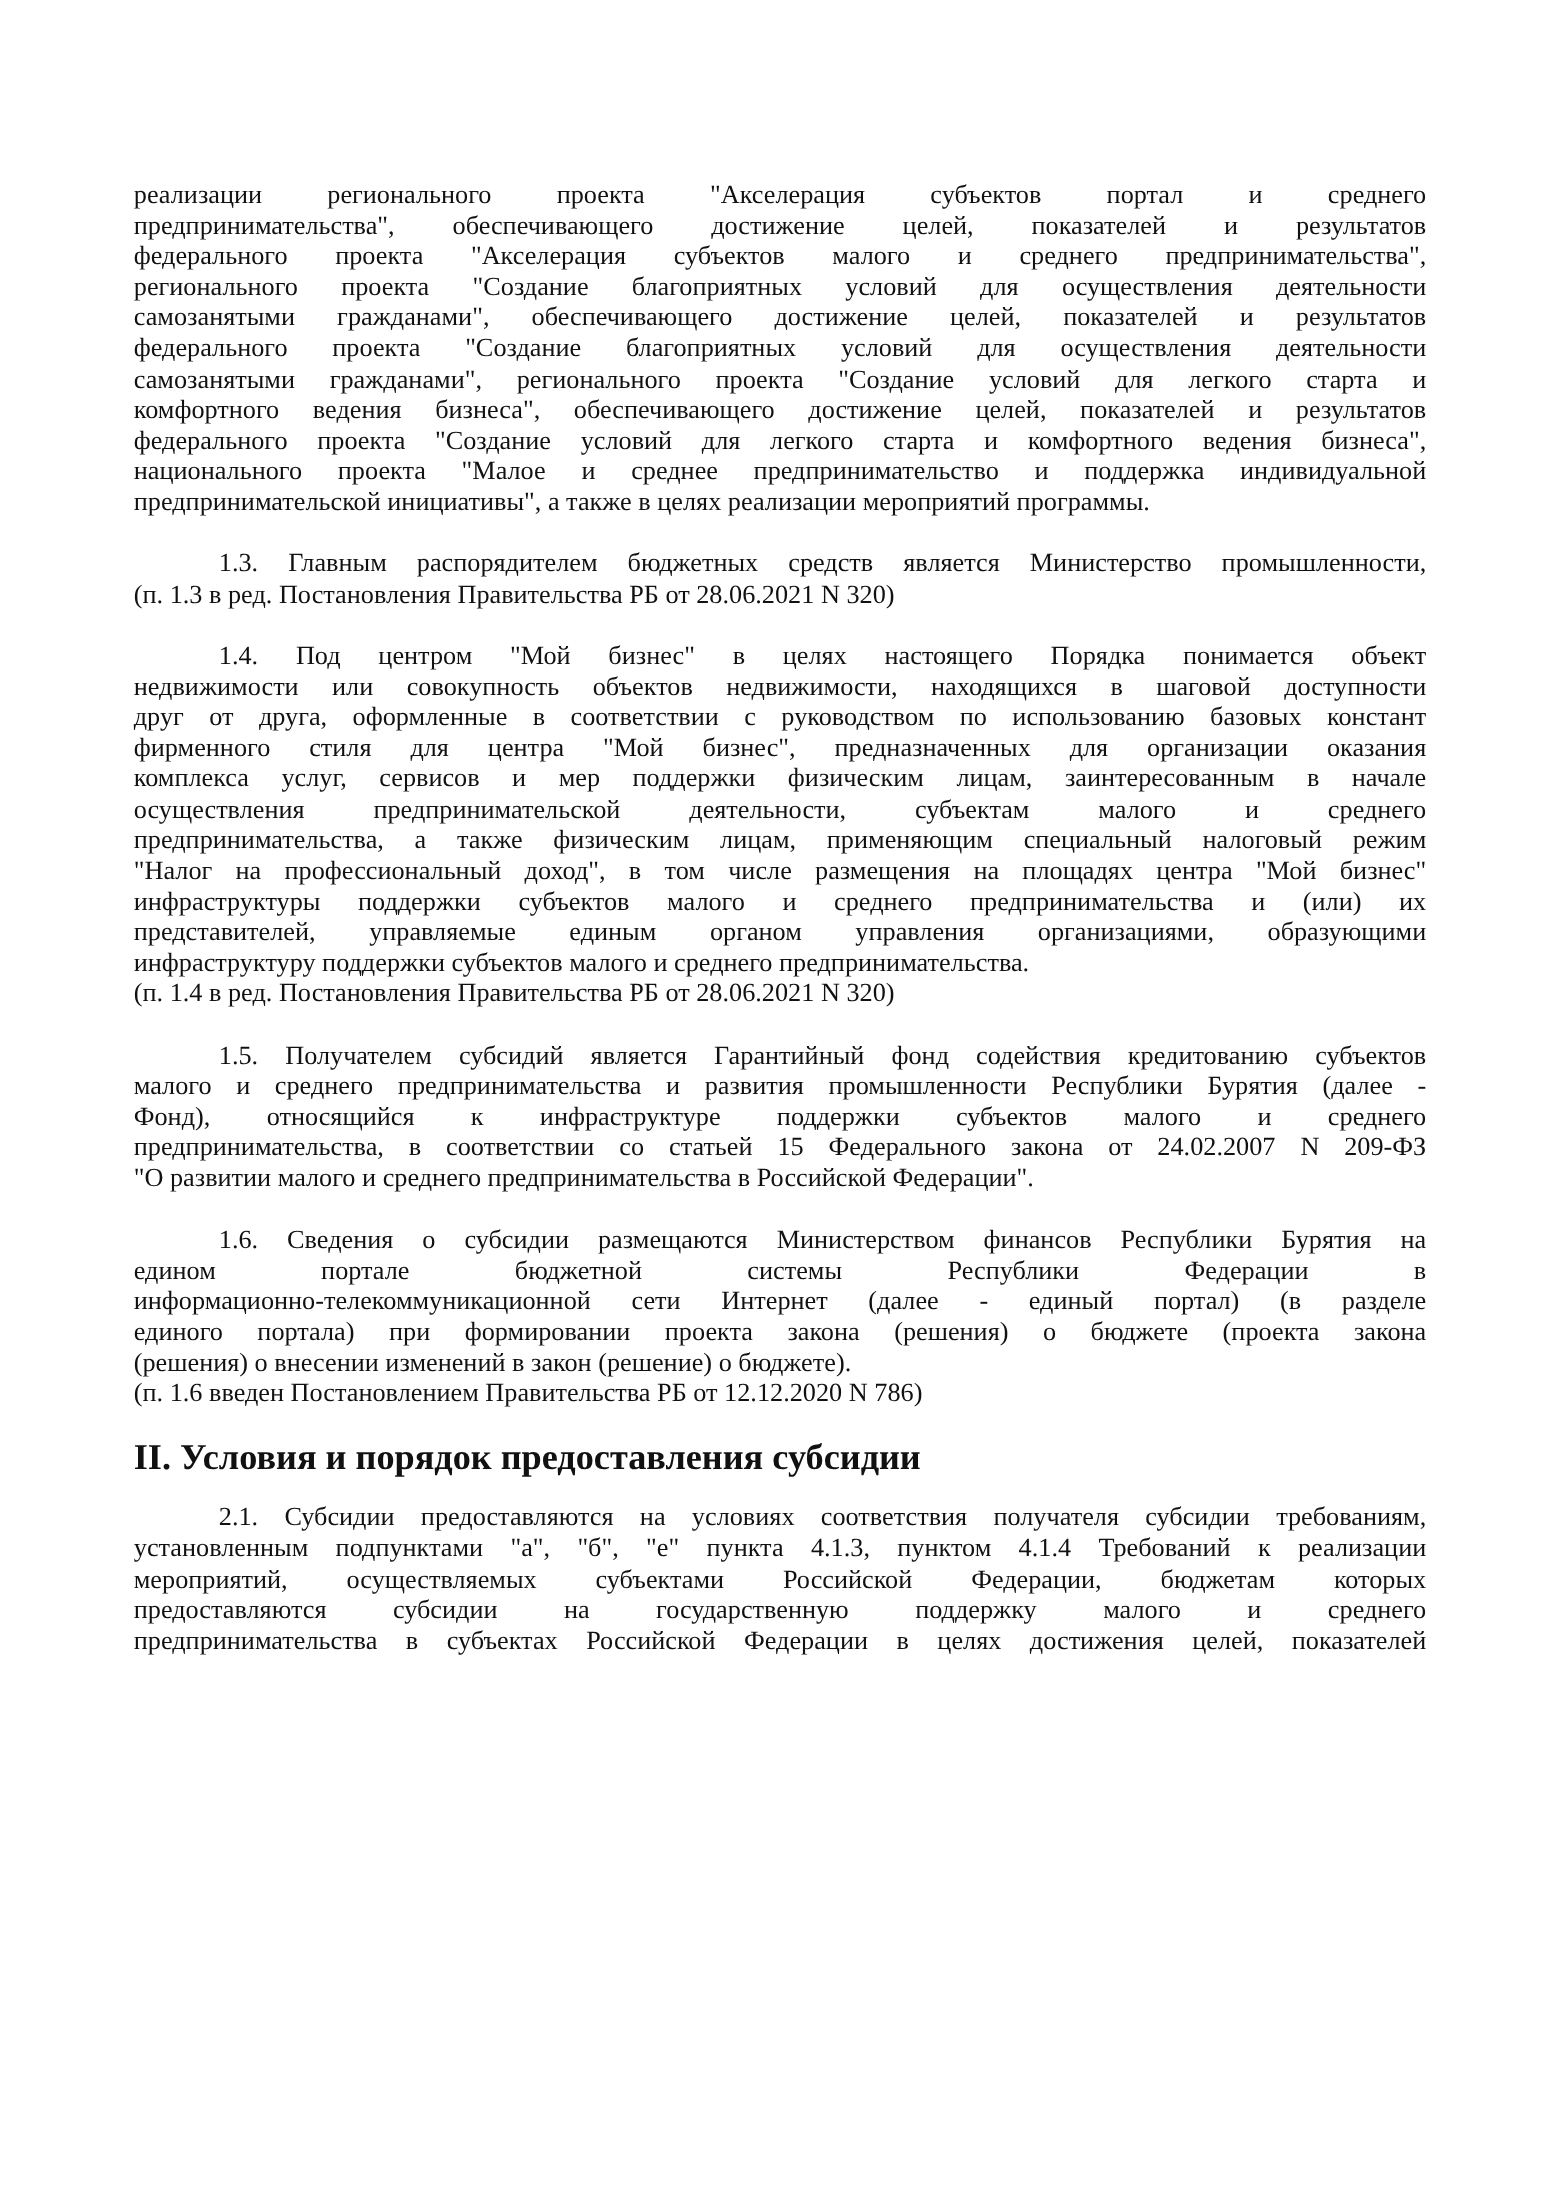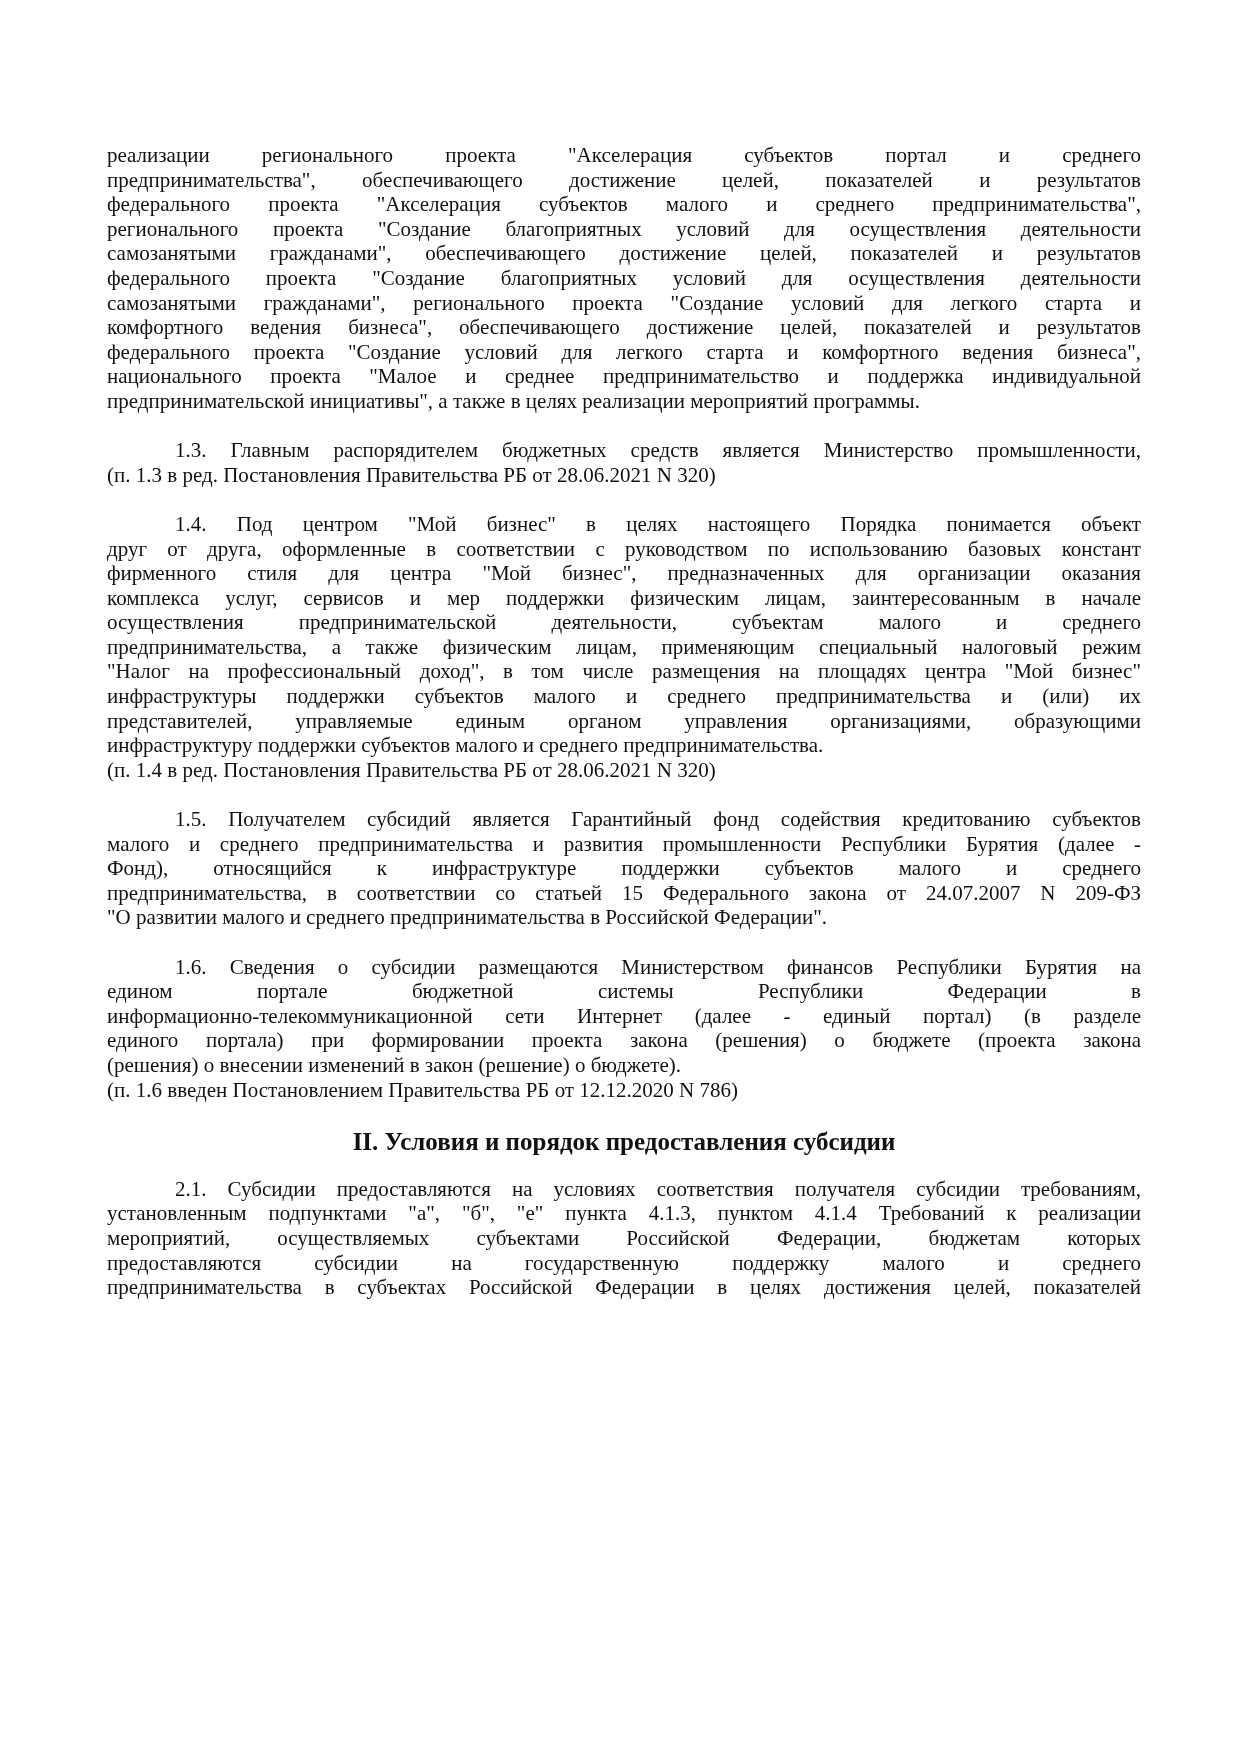--- a/index.html
+++ b/index.html
@@ -8,21 +8,21 @@
     position: absolute; left: 107px; top: 143px; width: 1034px;
     font-family: "Liberation Serif", "DejaVu Serif", serif;
     font-size: 21px; color: #111111; line-height: 24.6px;
   }
   .ln { display: block; white-space: nowrap; }
   .j { text-align: justify; text-align-last: justify; white-space: normal; }
   .l { text-align: left; }
   .ind { text-indent: 68px; margin-top: 20px; }
   .para { margin: 0 0 24.6px 0; }
   .heading {
-    font-weight: bold; font-size: 25px; text-align: center;
+    font-weight: bold; font-size: 29px; 
     margin: 22px 0 20px 0; line-height: 30px;
   }
 </style>
 </head>
 <body>
 
 <div class="page">
   <div id="blocks">
       <div class="para">
         <span class="ln j">реализации региональнoго проекта "Акселерация субъектов портал и среднего</span>
@@ -36,36 +36,37 @@
         <span class="ln j">федерального проекта "Создание условий для легкого старта и комфортного ведения бизнеса",</span>
         <span class="ln j">национального проекта "Малое и среднее предпринимательство и поддержка индивидуальной</span>
         <span class="ln l">предпринимательской инициативы", а также в целях реализации мероприятий программы.</span>
       </div>
       <div class="para">
         <span class="ln j ind">1.3. Главным распорядителем бюджетных средств является Министерство промышленности,</span>
         <span class="ln l">(п. 1.3 в ред. Постановления Правительства РБ от 28.06.2021 N 320)</span>
       </div>
       <div class="para">
         <span class="ln j ind">1.4. Под центром "Мой бизнес" в целях настоящего Порядка понимается объект</span>
+        <span class="ln j">недвижимости или совокупность объектов недвижимости, находящихся в шаговой доступности</span>
         <span class="ln j">друг от друга, оформленные в соответствии с руководством по использованию базовых констант</span>
         <span class="ln j">фирменного стиля для центра "Мой бизнес", предназначенных для организации оказания</span>
         <span class="ln j">комплекса услуг, сервисов и мер поддержки физическим лицам, заинтересованным в начале</span>
         <span class="ln j">осуществления предпринимательской деятельности, субъектам малого и среднего</span>
         <span class="ln j">предпринимательства, а также физическим лицам, применяющим специальный налоговый режим</span>
         <span class="ln j">"Налог на профессиональный доход", в том числе размещения на площадях центра "Мой бизнес"</span>
         <span class="ln j">инфраструктуры поддержки субъектов малого и среднего предпринимательства и (или) их</span>
         <span class="ln j">представителей, управляемые единым органом управления организациями, образующими</span>
         <span class="ln l">инфраструктуру поддержки субъектов малого и среднего предпринимательства.</span>
         <span class="ln l">(п. 1.4 в ред. Постановления Правительства РБ от 28.06.2021 N 320)</span>
       </div>
       <div class="para">
         <span class="ln j ind">1.5. Получателем субсидий является Гарантийный фонд содействия кредитованию субъектов</span>
         <span class="ln j">малого и среднего предпринимательства и развития промышленности Республики Бурятия (далее -</span>
         <span class="ln j">Фонд), относящийся к инфраструктуре поддержки субъектов малого и среднего</span>
-        <span class="ln j">предпринимательства, в соответствии со статьей 15 Федерального закона от 24.07.2007 N 209-ФЗ</span>
+        <span class="ln j">предпринимательства, в соответствии со статьей 15 Федерального закона от 24.02.2007 N 209-ФЗ</span>
         <span class="ln l">"О развитии малого и среднего предпринимательства в Российской Федерации".</span>
       </div>
       <div class="para">
         <span class="ln j ind">1.6. Сведения о субсидии размещаются Министерством финансов Республики Бурятия на</span>
         <span class="ln j">едином портале бюджетной системы Республики Федерации в</span>
         <span class="ln j">информационно-телекоммуникационной сети Интернет (далее - единый портал) (в разделе</span>
         <span class="ln j">единого портала) при формировании проекта закона (решения) о бюджете (проекта закона</span>
         <span class="ln l">(решения) о внесении изменений в закон (решение) о бюджете).</span>
         <span class="ln l">(п. 1.6 введен Постановлением Правительства РБ от 12.12.2020 N 786)</span>
       </div>

